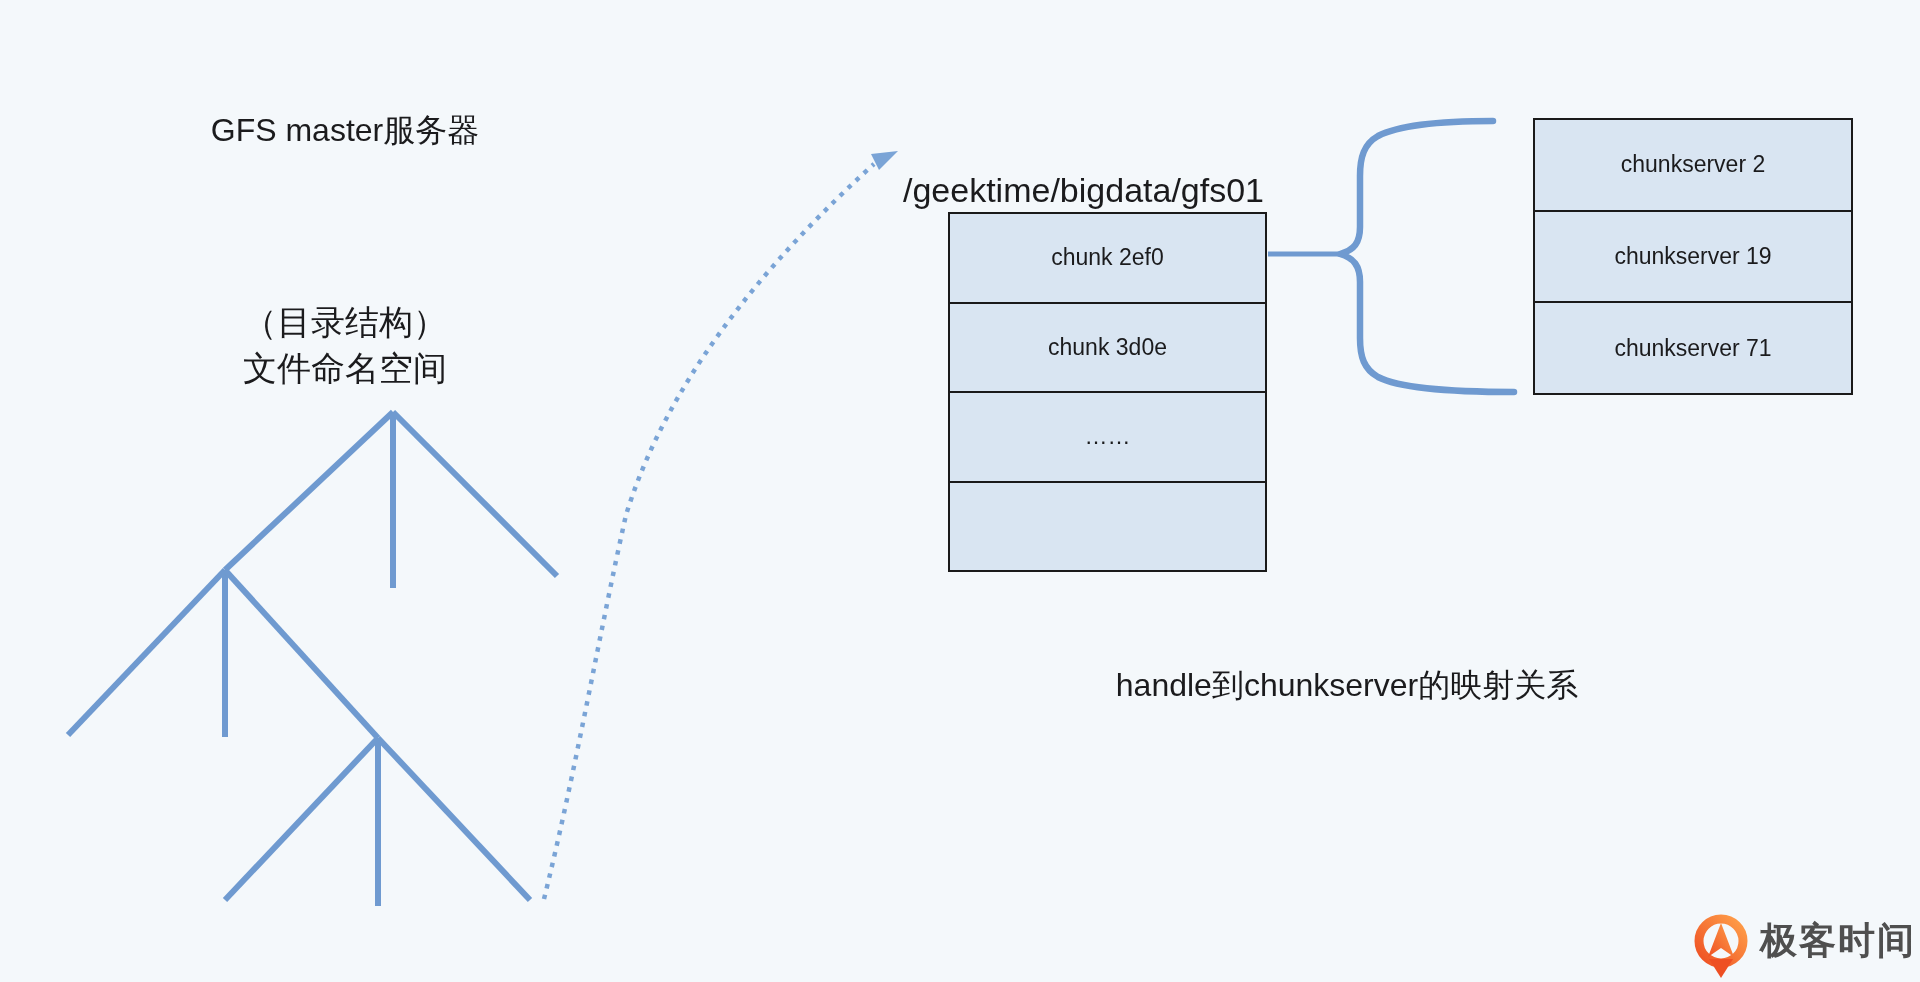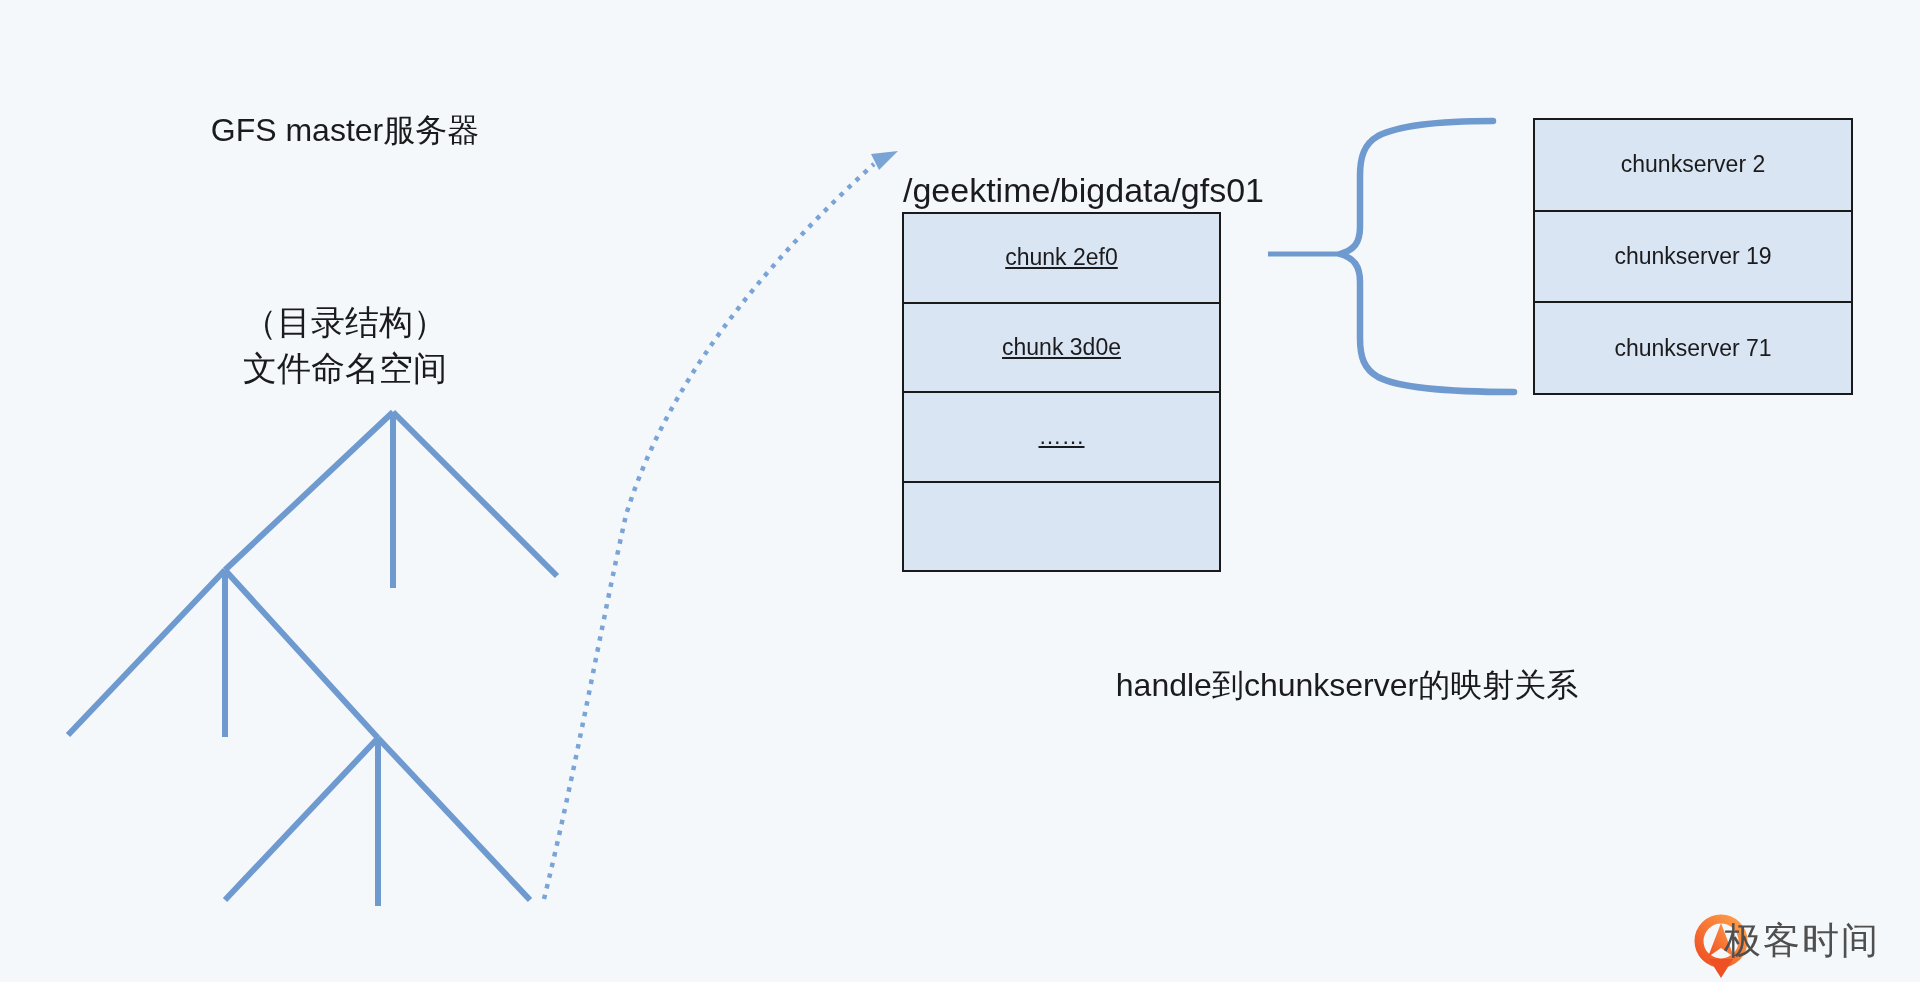--- a/index.html
+++ b/index.html
@@ -23,30 +23,30 @@
 
   .master-title{left:345px;top:131px;font-size:32px;}
   .namespace-label{left:345px;top:345px;font-size:34px;line-height:46px;}
   .file-path{left:903px;top:145px;font-size:34px;transform:translateY(-50%);margin-top:45px;}
   .mapping-caption{left:1347px;top:686px;font-size:32px;text-align:right;}
 
   .tbl{position:absolute;display:flex;flex-direction:column;border:2px solid var(--cell-border);background:var(--cell-fill);}
   .tbl .cell{flex:1;display:flex;align-items:center;justify-content:center;
     border-bottom:2px solid var(--cell-border);font-size:23px;color:var(--ink);}
   .tbl .cell:last-child{border-bottom:none;}
-  .chunk-tbl{left:902px;top:212px;width:319px;height:360px;text-decoration:underline;}
+  .chunk-tbl{left:948px;top:212px;width:319px;height:360px;}
   .cs-tbl{left:1533px;top:118px;width:320px;height:277px;}
 
   .tree-line{stroke:var(--accent);stroke-width:6;fill:none;stroke-linecap:butt;}
   .dotted-arrow{stroke:var(--dotted);stroke-width:4.5;fill:none;stroke-dasharray:4.5 6.5;stroke-linecap:butt;}
   .arrow-head{fill:var(--dotted);stroke:none;}
   .brace{stroke:var(--accent);stroke-width:6.5;fill:none;stroke-linecap:round;stroke-linejoin:round;}
   .brace-connector{stroke:var(--accent);stroke-width:5;fill:none;}
 
-  .logo-text{left:1724px;top:941px;font-size:37px;font-weight:400;letter-spacing:2px;
+  .logo-text{left:1760px;top:941px;font-size:37px;font-weight:700;letter-spacing:2px;
     color:var(--logo-ink);transform:translateY(-50%);}
 </style>
 </head>
 <body>
 
 <div class="canvas">
 
   <svg class="layer" viewBox="0 0 1920 982" aria-hidden="true">
     <defs>
       <linearGradient id="logoGrad" x1="1" y1="0" x2="0" y2="1">

